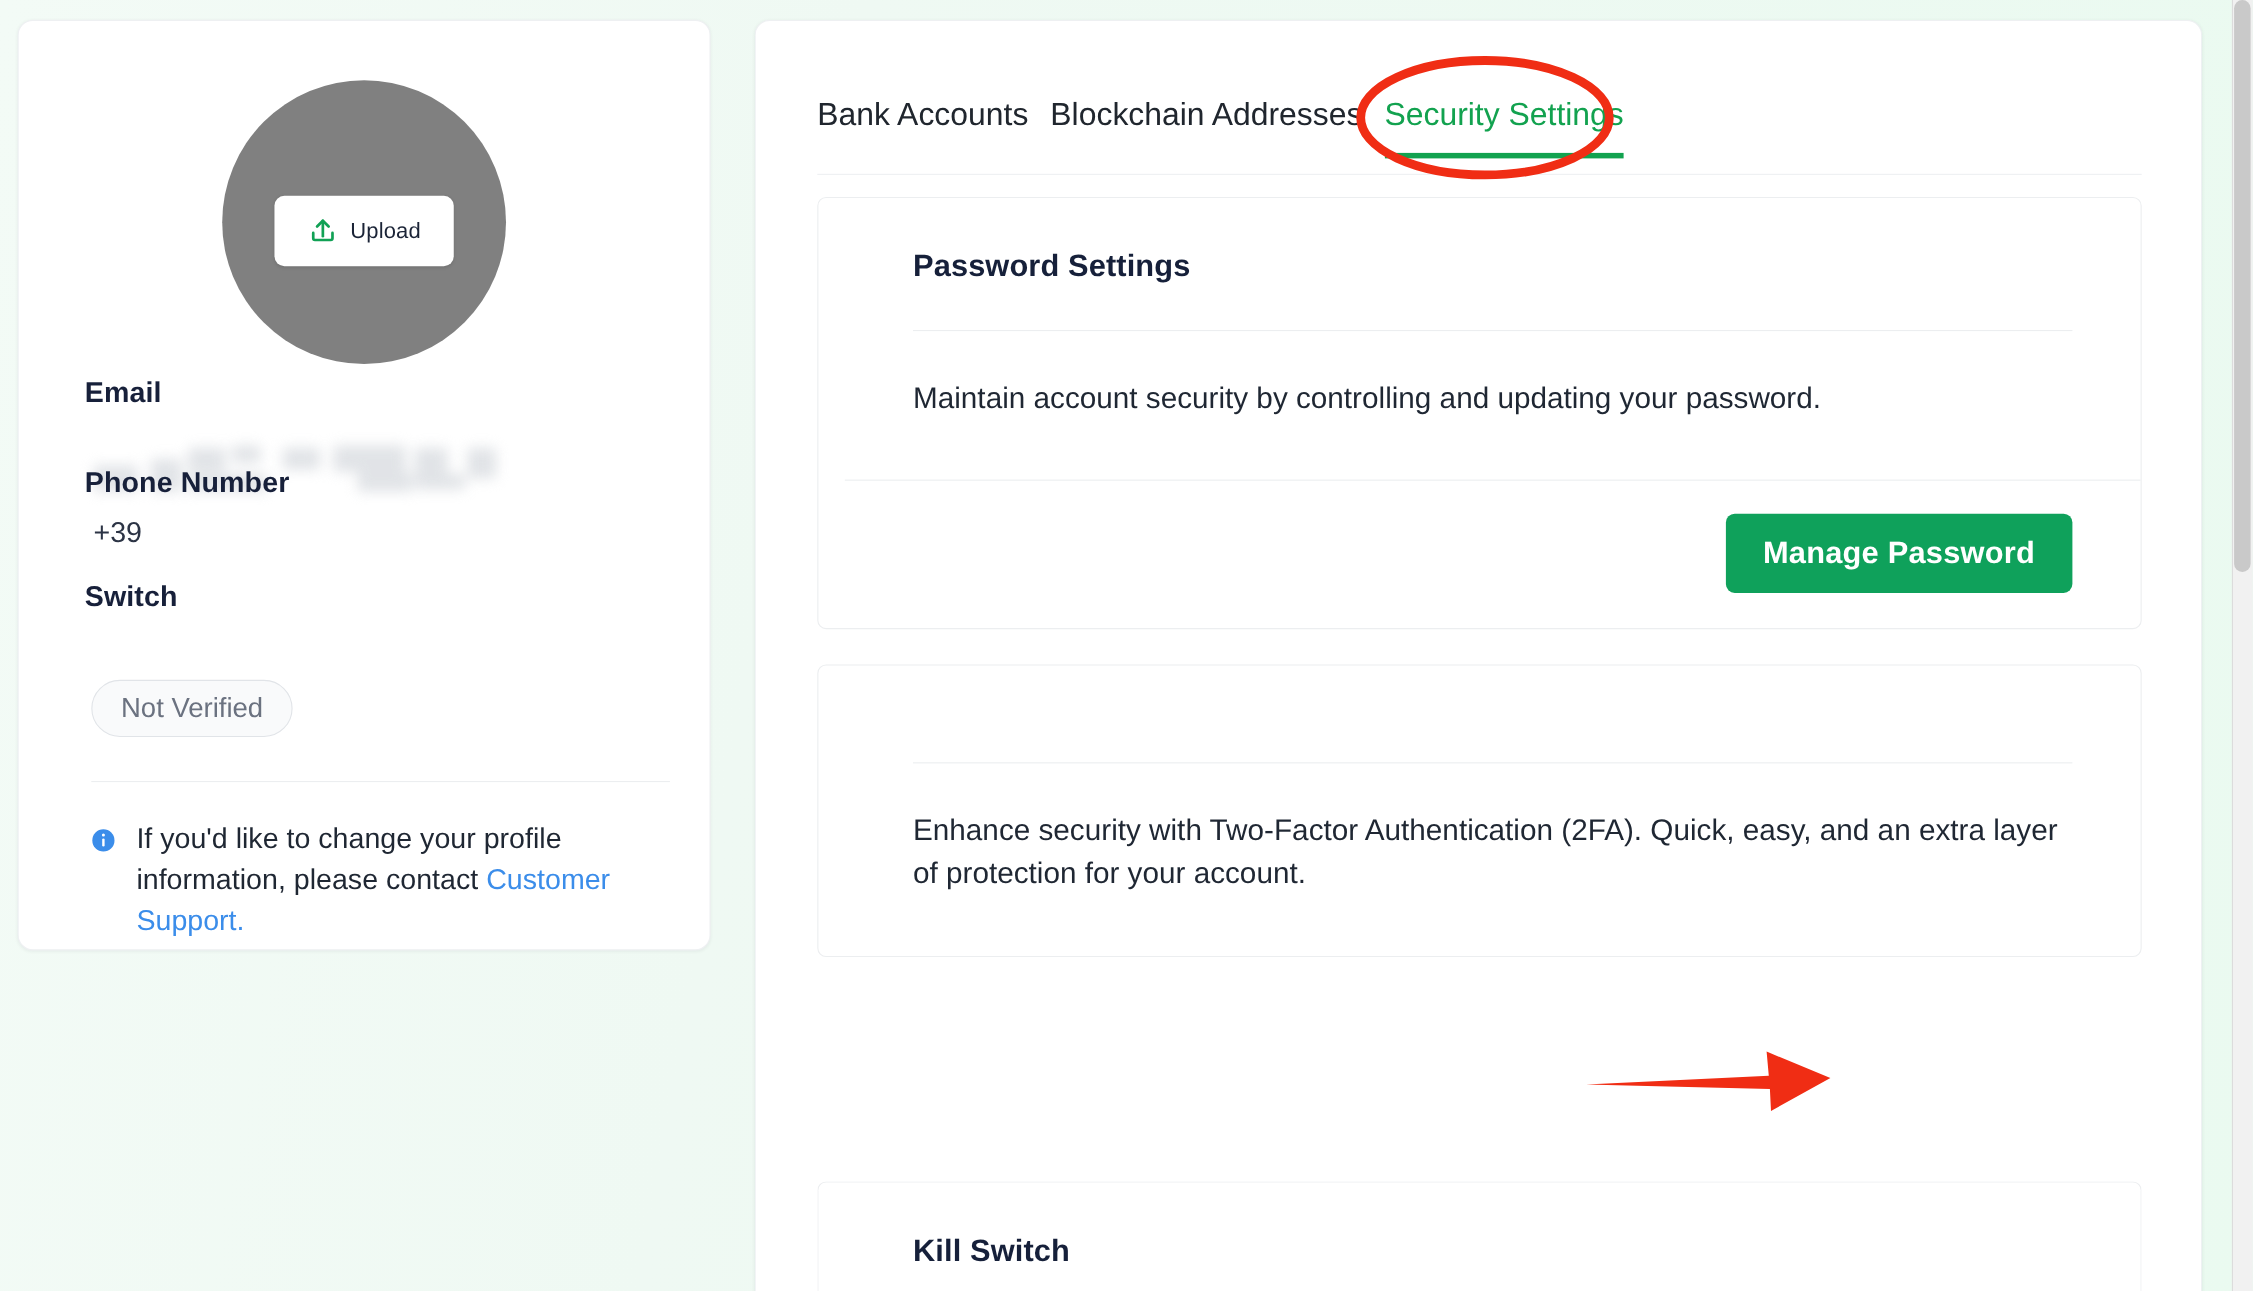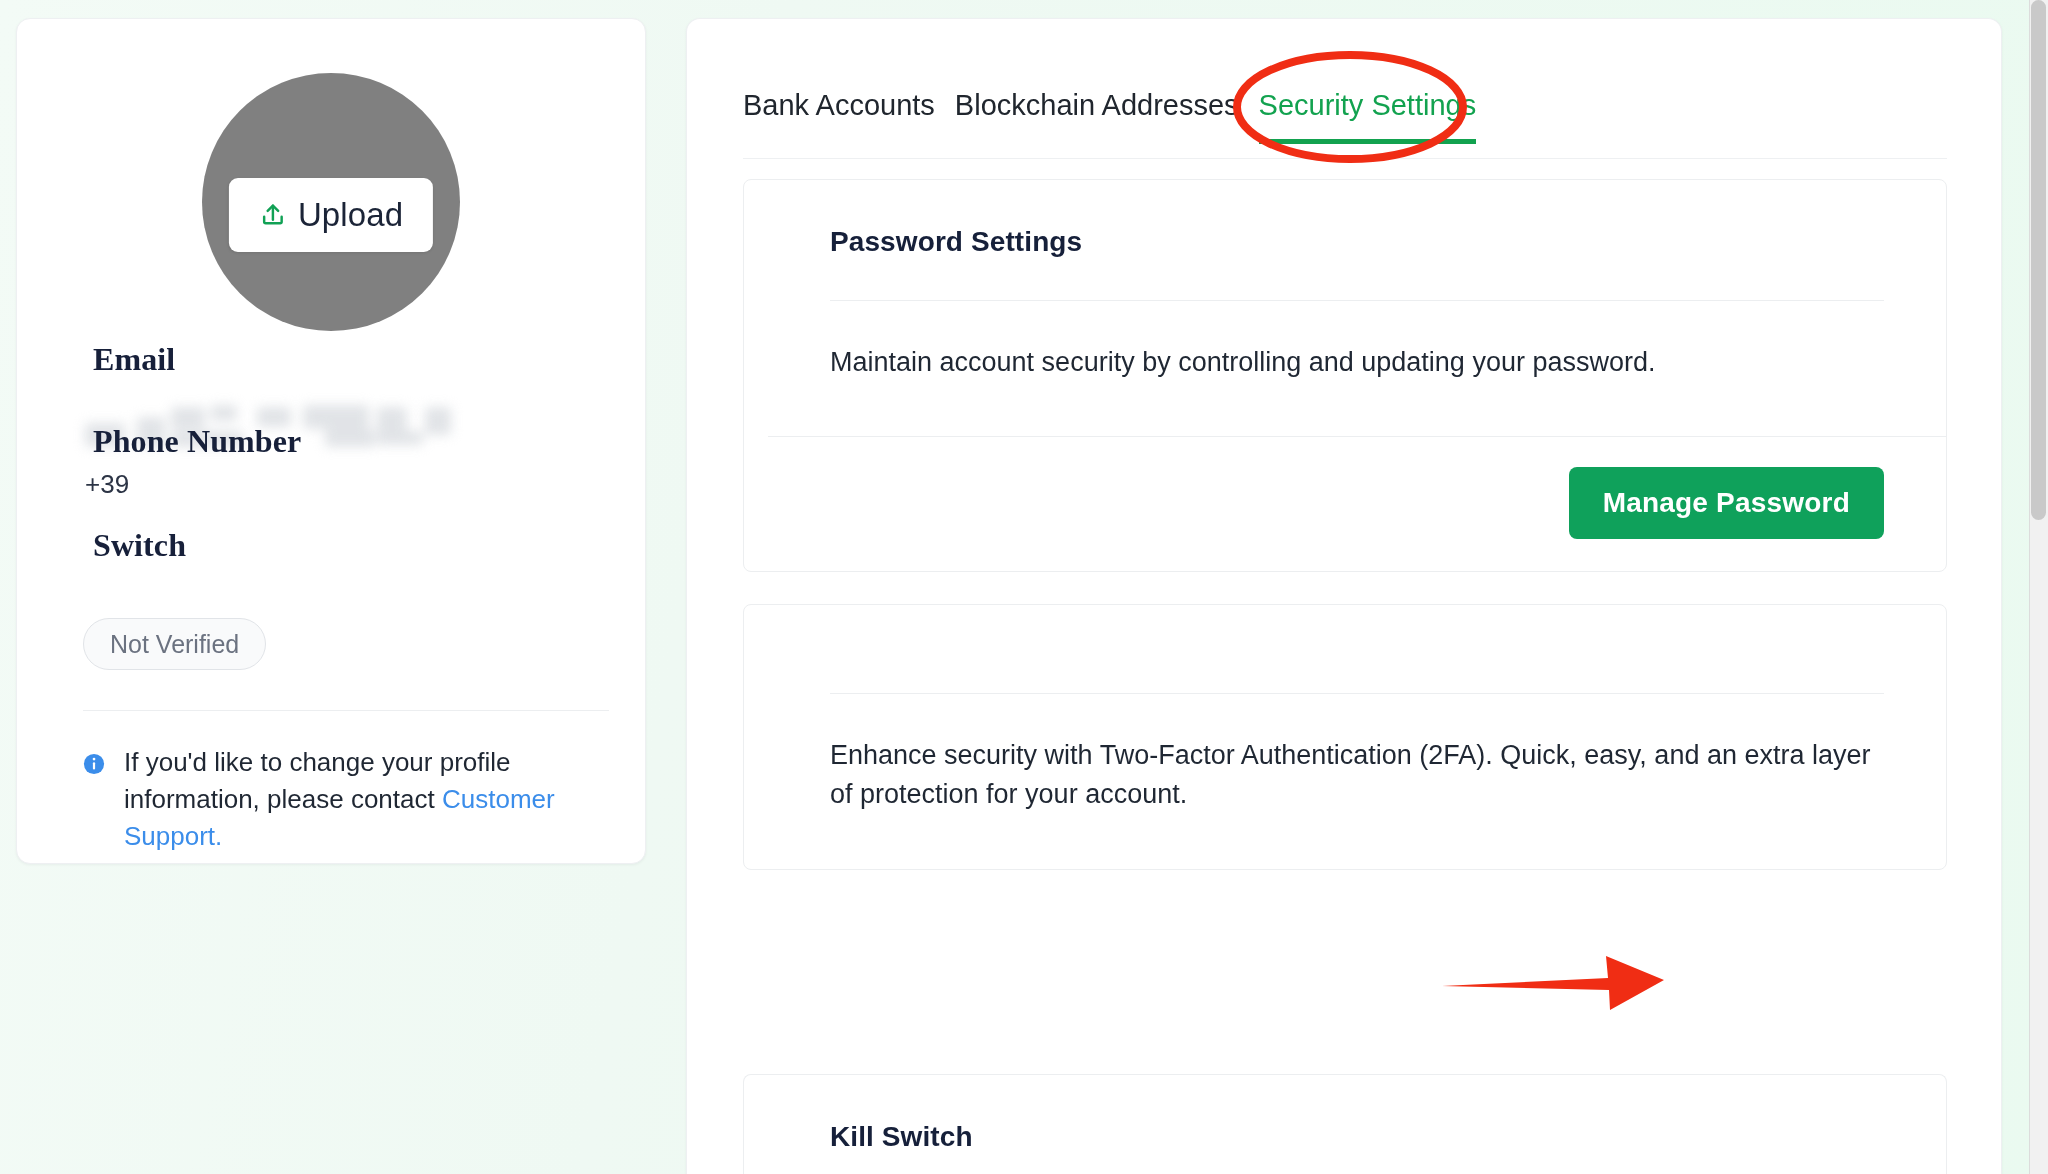--- a/index.html
+++ b/index.html
@@ -61,35 +61,34 @@
     display: flex;
     align-items: center;
     gap: 11px;
     padding: 18px 30px;
     background: #ffffff;
     border-radius: 9px;
     box-shadow: 0 1px 3px rgba(0,0,0,.10);
     cursor: pointer;
   }
   .upload-btn .label {
-    font-size: 33px;
+    font-size: 20px;
     font-weight: 500;
     color: #1b2437;
     letter-spacing: .1px;
   }
   .upload-icon { display: block; width: 28px; height: 28px; }
 
   .field-label {
     position: absolute;
-    left: 76px;
-    font-size: 32px;
+    left: 60px;
+    font-size: 26px;
     font-weight: 700;
     color: #17203a;
     letter-spacing: .1px;
-    font-family: Liberation Serif, serif;
   }
   .field-value {
     position: absolute;
     left: 68px;
     font-size: 26px;
     color: #2c3445;
   }
 
   
   .email-redacted {

